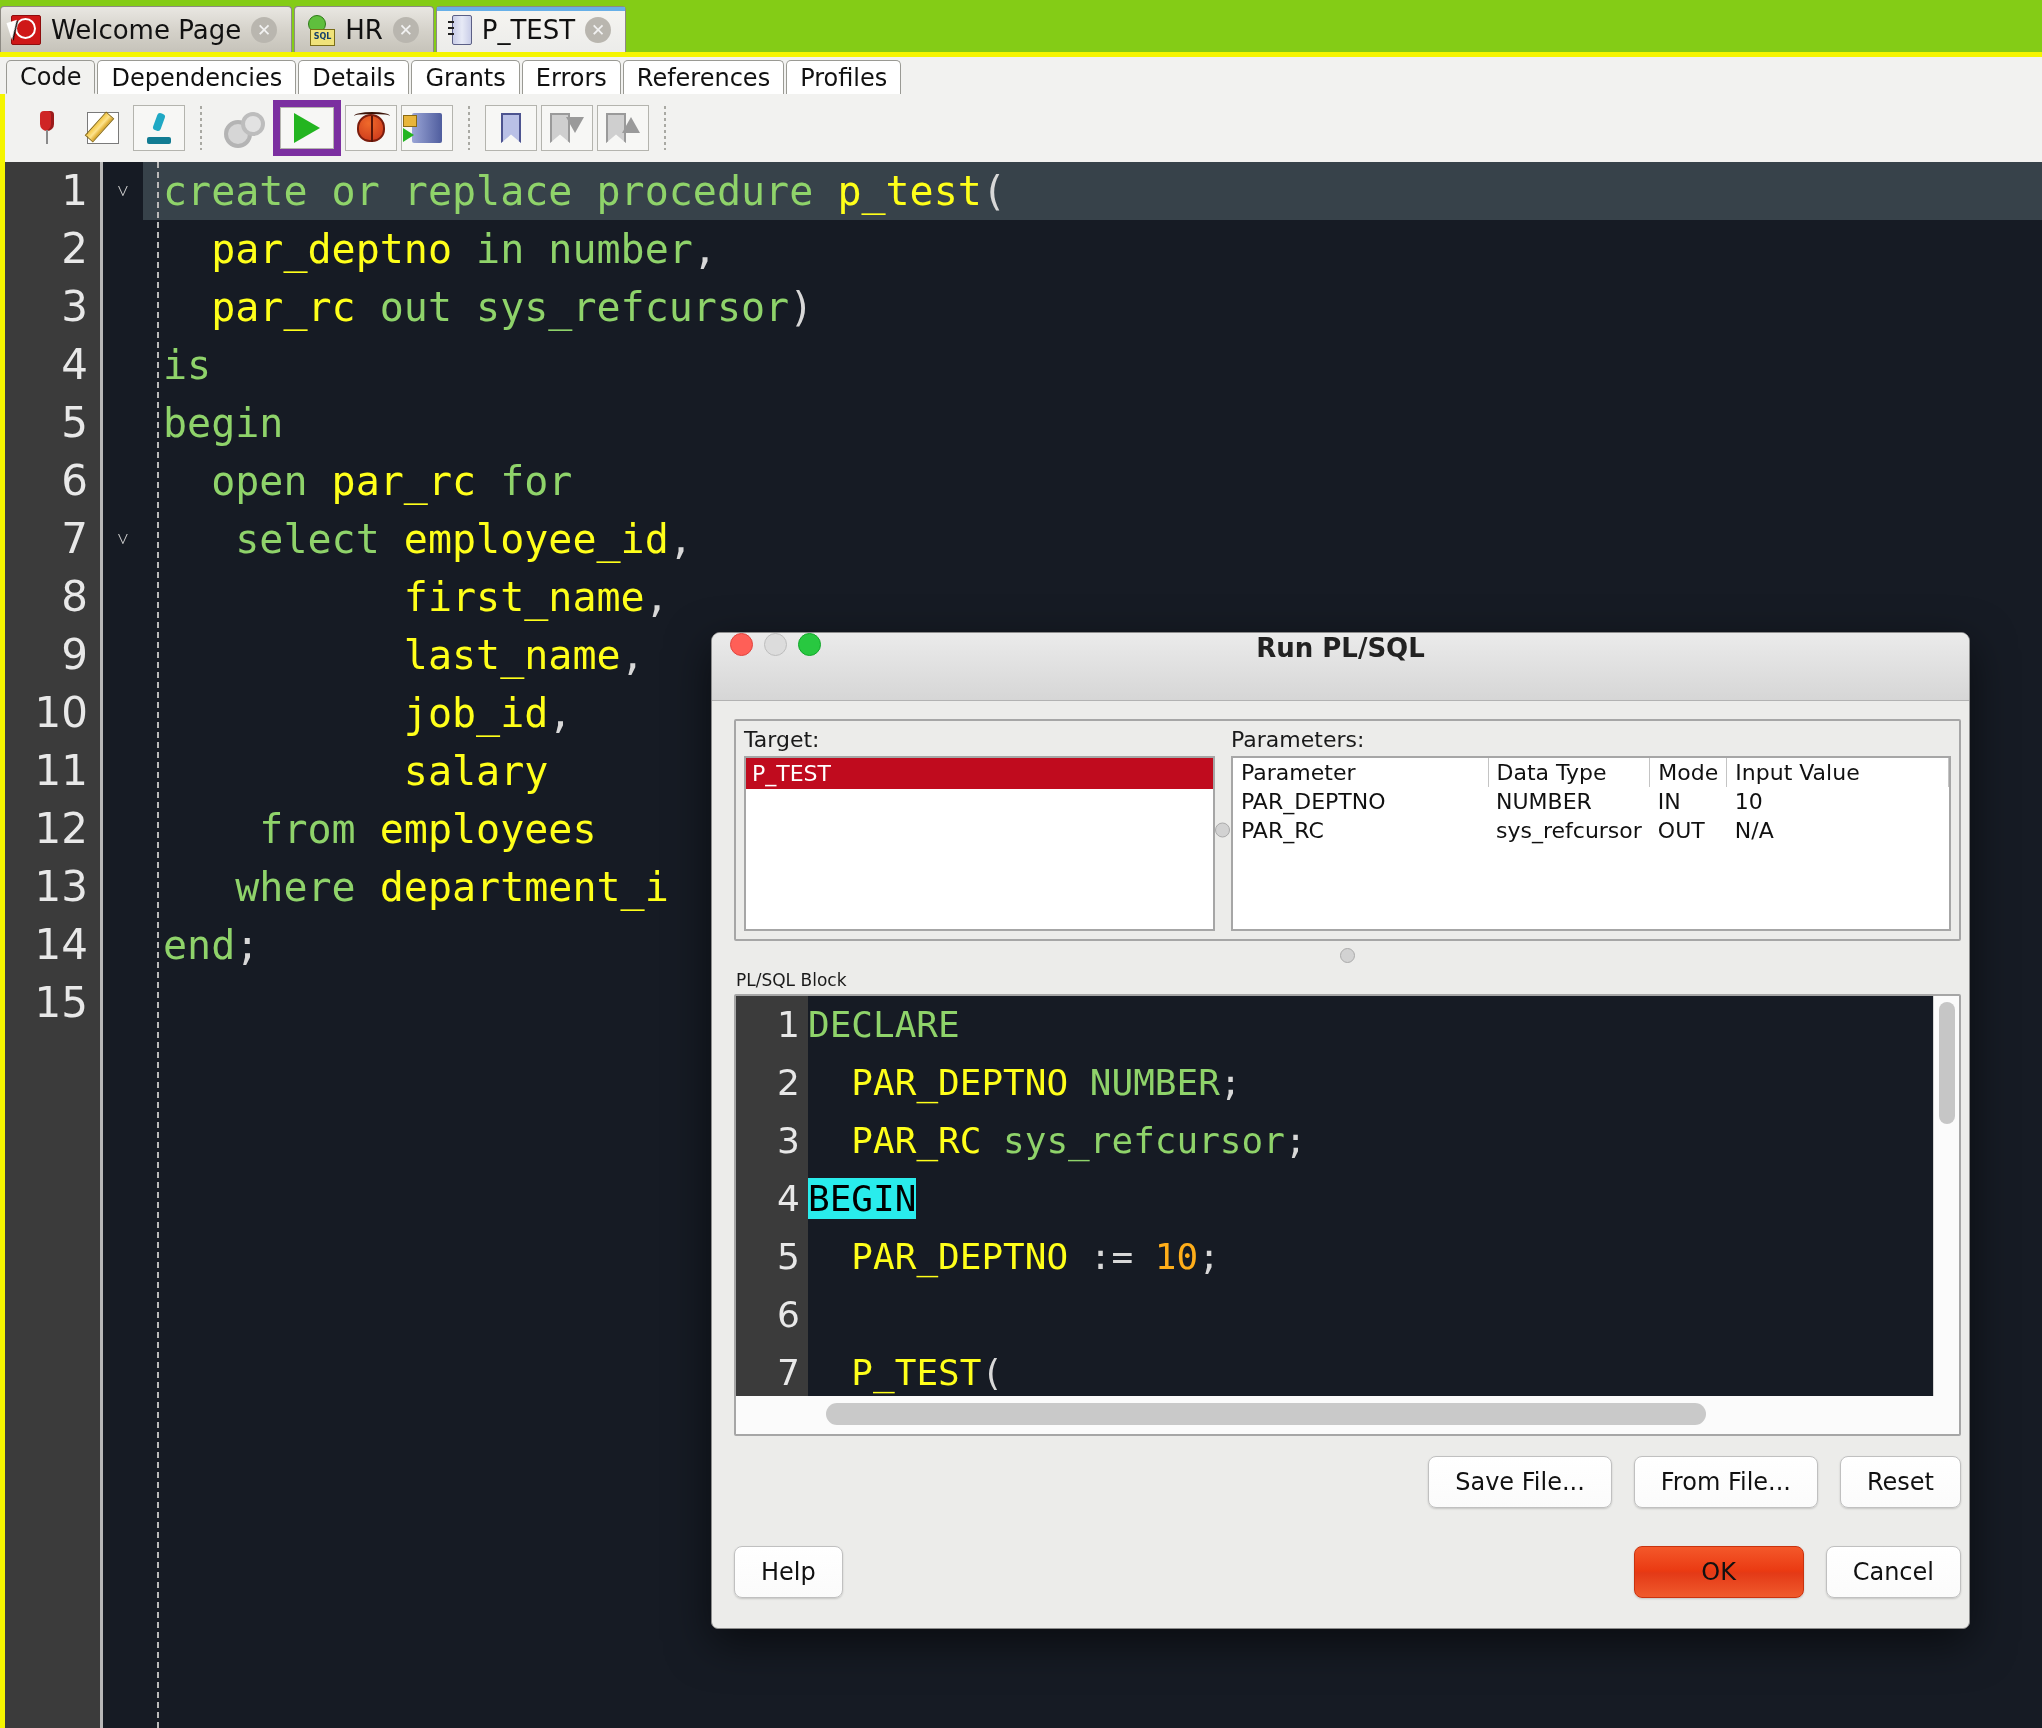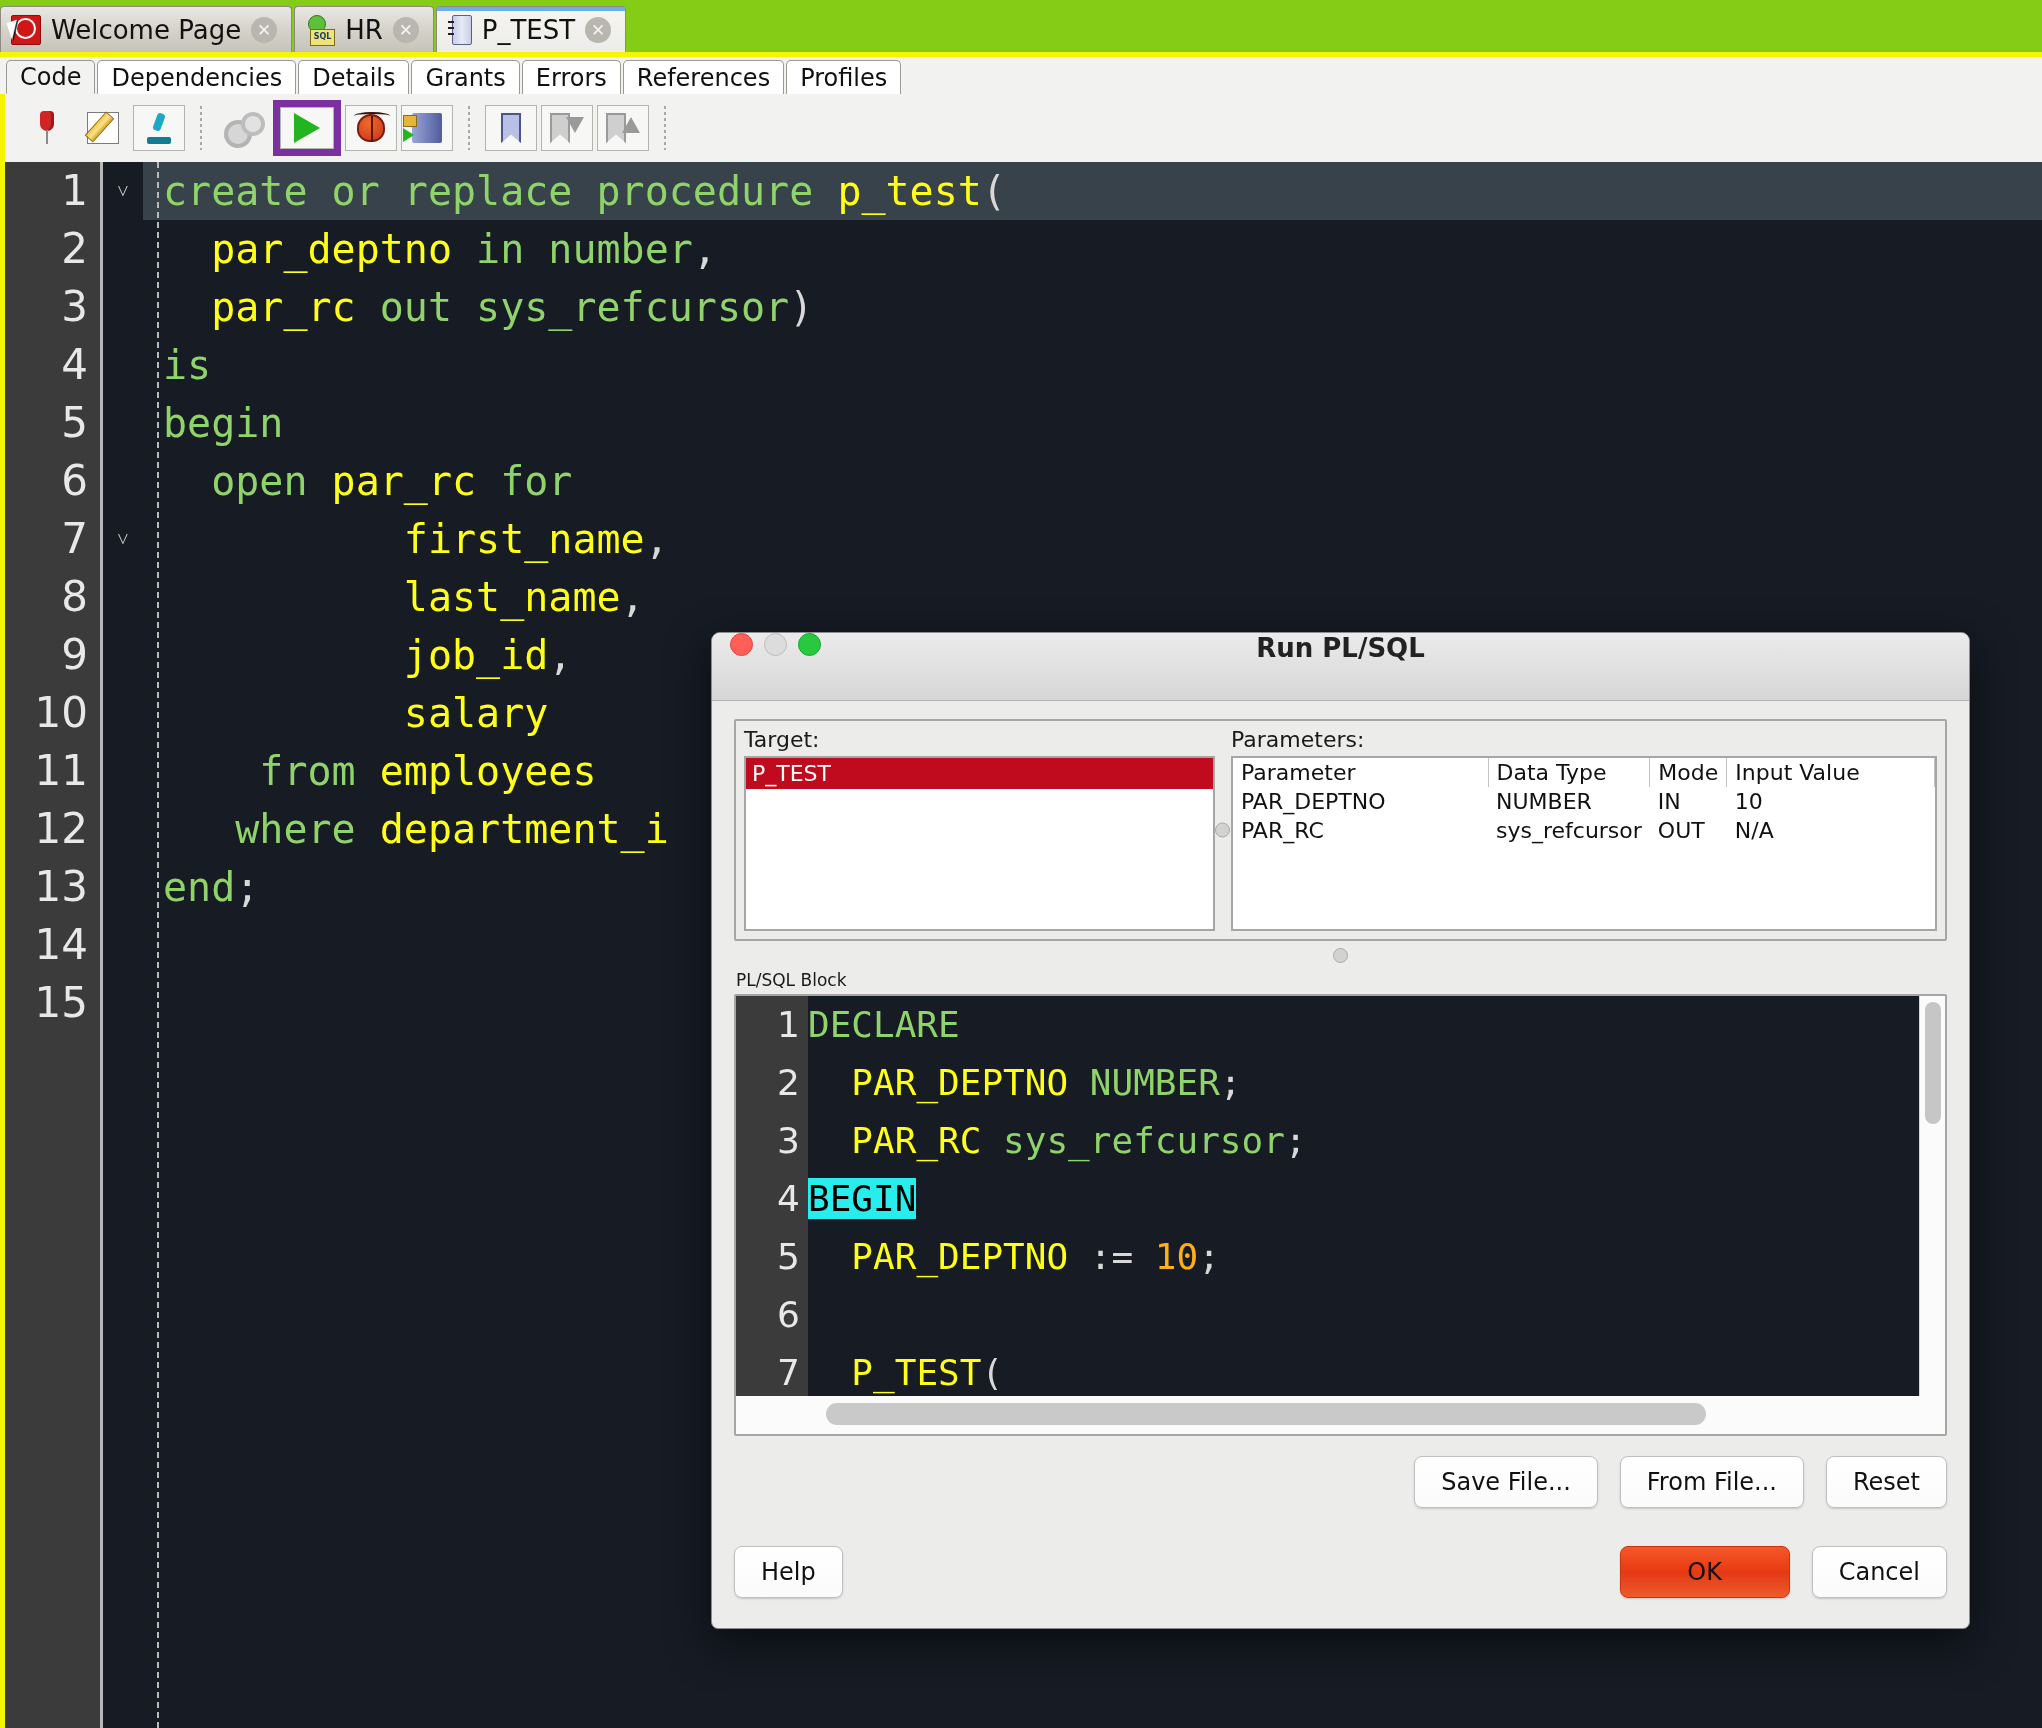--- a/index.html
+++ b/index.html
@@ -222,21 +222,21 @@
   }
   .traffic { display: flex; gap: 11px; margin-left: 18px; }
   .tl { width: 23px; height: 23px; border-radius: 50%; }
   .tl.red { background: #ff5f57; border: 1px solid #e0443e; }
   .tl.yellow { background: #dcdcdc; border: 1px solid #bdbdbd; }
   .tl.green { background: #28c840; border: 1px solid #13a72b; }
   .dlg-title-text {
     position: absolute; left: 0; right: 0; text-align: center;
     font-size: 26px; font-weight: bold; color: #222;
   }
-  .dlg-body { padding: 18px 22px 0 22px; }
+  .dlg-body { padding: 18px 8px 0 22px; }
 
   .top-pane {
     border: 2px solid #a6a6a6; background: #ececea;
     display: flex; height: 222px; position: relative;
     border-radius: 2px;
   }
   .pane-half { padding: 6px 8px 8px 8px; display: flex; flex-direction: column; }
   .pane-left { width: 487px; }
   .pane-right { flex: 1; border-left: 0; }
   .pane-label { font-size: 22px; color: #1a1a1a; margin-bottom: 4px; }
@@ -439,20 +439,21 @@
     </div>
   <div class="codearea">
     <div class="indentline"></div>
     <div id="codelines">
         <div class="cl cur"><span class="kw">create</span> <span class="kw">or</span> <span class="kw">replace</span> <span class="kw">procedure</span> <span class="id">p_test</span><span class="pn">(</span></div>
         <div class="cl">  <span class="id">par_deptno</span> <span class="kw">in</span> <span class="kw">number</span><span class="pn">,</span></div>
         <div class="cl">  <span class="id">par_rc</span> <span class="kw">out</span> <span class="kw">sys_refcursor</span><span class="pn">)</span></div>
         <div class="cl"><span class="kw">is</span></div>
         <div class="cl"><span class="kw">begin</span></div>
         <div class="cl">  <span class="kw">open</span> <span class="id">par_rc</span> <span class="kw">for</span></div>
+        <div class="cl">   <span class="kw">select</span> <span class="id">employee_id</span><span class="pn">,</span></div>
         <div class="cl">          <span class="id">first_name</span><span class="pn">,</span></div>
         <div class="cl">          <span class="id">last_name</span><span class="pn">,</span></div>
         <div class="cl">          <span class="id">job_id</span><span class="pn">,</span></div>
         <div class="cl">          <span class="id">salary</span></div>
         <div class="cl">    <span class="kw">from</span> <span class="id">employees</span></div>
         <div class="cl">   <span class="kw">where</span> <span class="id">department_i</span></div>
         <div class="cl"><span class="kw">end</span><span class="pn">;</span></div>
         <div class="cl"></div>
       </div>
   </div>

